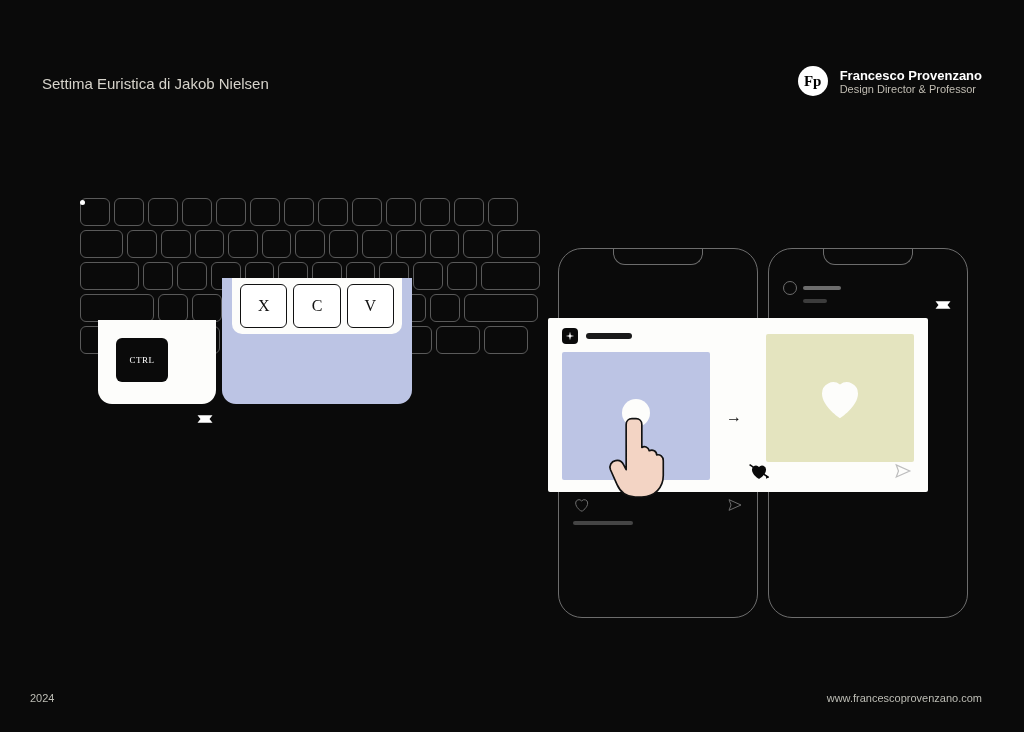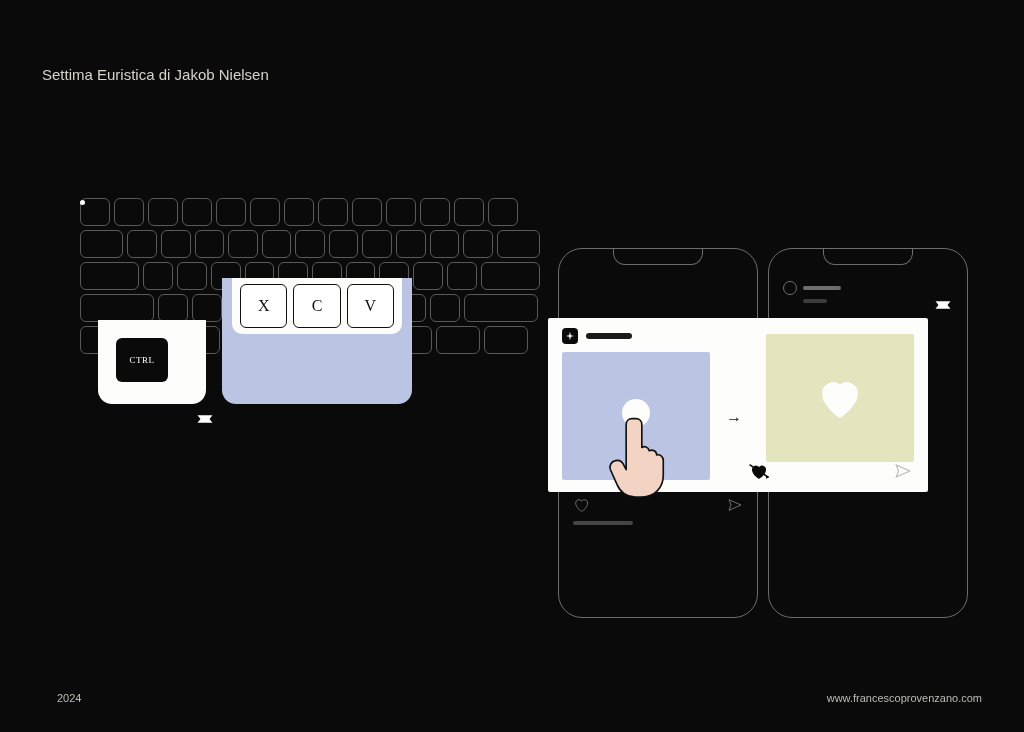--- a/index.html
+++ b/index.html
@@ -26,21 +26,21 @@
     font-size: 40px;
     font-weight: 400;
     letter-spacing: 0.2px;
     color: #fafaf5;
     line-height: 1.05;
   }
   .subtitle {
     font-family: -apple-system, Helvetica, Arial, sans-serif;
     font-size: 15px;
     color: #d6d3cb;
-    margin-top: 18px;
+    margin-top: 27px;
     font-weight: 300;
   }
   .author-block {
     display: flex;
     align-items: center;
     gap: 12px;
     margin-top: 18px;
   }
   .author-logo {
     width: 30px; height: 30px;
@@ -78,21 +78,21 @@
   .key.sq { width: 30px; }
   .key.md { width: 44px; }
   .key.lg { width: 60px; }
   .key.xl { width: 74px; }
   .key.xxl { width: 160px; }
 
   
   .ctrl-callout {
     position: absolute;
     left: 98px; top: 320px;
-    width: 108px; height: 84px;
+    width: 118px; height: 84px;
     background: #fdfdfb;
     border-radius: 0 0 14px 14px;
   }
   .ctrl-key {
     position: absolute;
     left: 18px; top: 18px;
     width: 52px; height: 44px;
     background: #0a0a0a;
     border-radius: 6px;
     color: #fff;
@@ -227,41 +227,48 @@
     position: absolute;
     bottom: 6px; right: 16px; left: 200px;
     display: flex; justify-content: space-between; align-items: center;
   }
   .heart-solid svg { width: 22px; height: 22px; }
   .send-icon { color: #9e9e9e; }
 
   
   .footer {
     position: absolute;
-    left: 57px; right: 42px; bottom: 28px;
+    left: 30px; right: 42px; bottom: 28px;
     display: flex; justify-content: space-between;
     font-family: -apple-system, Helvetica, Arial, sans-serif;
     font-size: 11px;
     color: #bdbdb5;
   }
 
   
   .dot {
     position: absolute;
     width: 5px; height: 5px;
     background: #fff;
     border-radius: 50%;
   }
 </style>
 </head>
 <body>
 
 <div class="header">
   <div class="title-block">
     <div class="subtitle">Settima Euristica di Jakob Nielsen</div>
+  </div>
+  <div class="author-block">
+    <div class="author-logo">Fp</div>
+    <div class="author-text">
+      <div class="author-name">Francesco Provenzano</div>
+      <div class="author-role">Design Director &amp; Professor</div>
+    </div>
   </div>
 </div>
 
 <div class="stage">
 
   <div class="keyboard">
     <div class="krow">
       <div class="key sq"></div>
         <div class="key sq"></div>
         <div class="key sq"></div>

